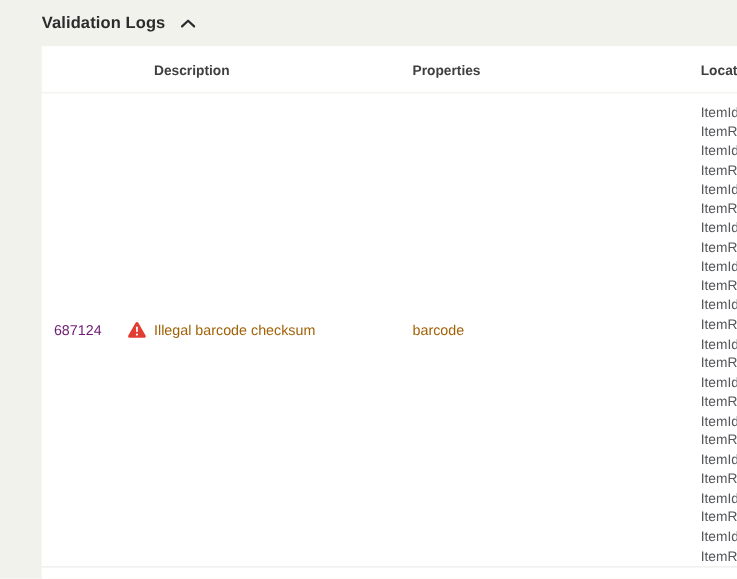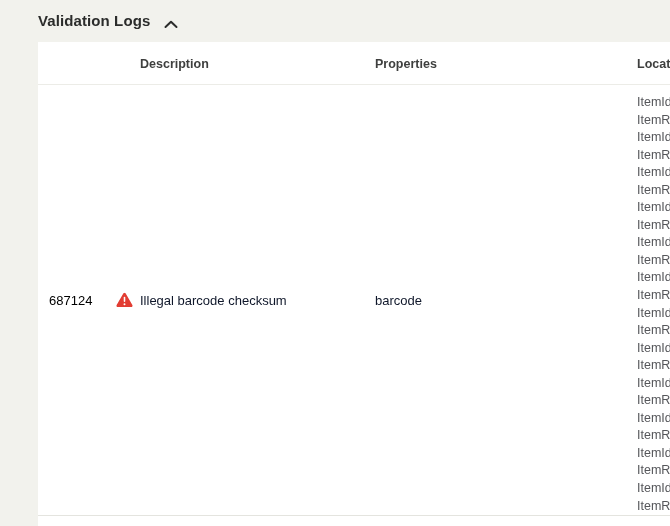--- a/index.html
+++ b/index.html
@@ -7,21 +7,21 @@
     width: 670px; height: 526px;
     overflow: hidden;
     background: #f2f2ed;
     font-family: "Liberation Sans", sans-serif;
   }
   .page { position: relative; width: 670px; height: 526px; }
 
   
   .panel-header {
     position: absolute; left: 38px; top: 12px;
-    display: flex; align-items: flex-end; gap: 14px;
+    display: flex; align-items: center; gap: 14px;
     cursor: pointer;
   }
   .panel-title {
     font-size: 15px; font-weight: 700; color: #2b2c2b;
     letter-spacing: 0.1px;
   }
   .chevron { display: inline-flex; align-items: center; margin-top: 2px; }
 
   
   .card {
@@ -50,28 +50,28 @@
     position: relative; height: 431px;
     border-bottom: 1px solid #e4e4df;
     background: #ffffff;
   }
   .cell-id {
     position: absolute; left: 11px; top: 50%;
     transform: translateY(-50%);
     display: flex; align-items: center;
   }
   .row-id {
-    font-size: 13px; color: #000000; font-weight: 400;
+    font-size: 13px; color: #701a75; font-weight: 400;
     cursor: pointer;
   }
   .warn { display: inline-flex; align-items: center; margin-left: 24px; }
   .cell-desc, .cell-props {
     position: absolute; top: 50%;
     transform: translateY(-50%);
-    font-size: 13px; color: #0f172a;
+    font-size: 13px; color: #a16207;
     white-space: nowrap;
   }
   .cell-desc  { left: 102px; }
   .cell-props { left: 337px; }
   .cell-loc {
     position: absolute; left: 599px; top: 0;
     padding-top: 9px;
     width: 120px;
     white-space: nowrap;
   }

